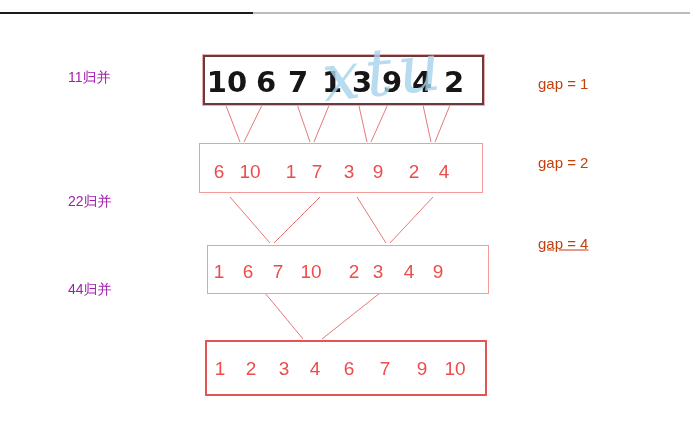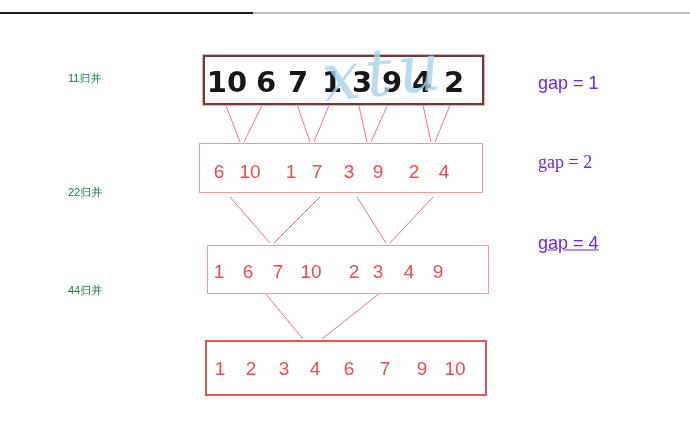--- a/index.html
+++ b/index.html
@@ -56,35 +56,35 @@
     font-family: "DejaVu Sans", sans-serif;
   }
   .cell-red {
     color: #ee4b4b;
     font-size: 19px;
   }
 
   .stage-label {
     position: absolute; left: 68px;
     transform: translateY(-50%);
-    color: #15803d; font-size: 11px;
+    color: #a21caf; font-size: 14px;
     white-space: nowrap; z-index: 5;
   }
   .stage-label-1 { top: 78px; }
-  .stage-label-2 { top: 192px; }
+  .stage-label-2 { top: 202px; }
   .stage-label-3 { top: 290px; }
 
   .gap-label {
     position: absolute; left: 538px;
     transform: translateY(-50%);
-    color: #6d28d9; font-size: 18px;
+    color: #c2410c; font-size: 15px;
     white-space: nowrap; z-index: 5;
   }
   .gap-label-1 { top: 83px; }
-  .gap-label-2 { top: 162px; font-family: Liberation Serif, serif; }
+  .gap-label-2 { top: 162px; }
   .gap-label-3 { top: 243px; text-decoration: underline; }
 
   .watermark {
     position: absolute; left: 322px; top: 34px;
     font-size: 66px; font-style: italic;
     font-family: "DejaVu Serif", serif;
     color: #a6d3ec; opacity: 0.8;
     letter-spacing: 6px;
     transform: rotate(-6deg);
     z-index: 3;

